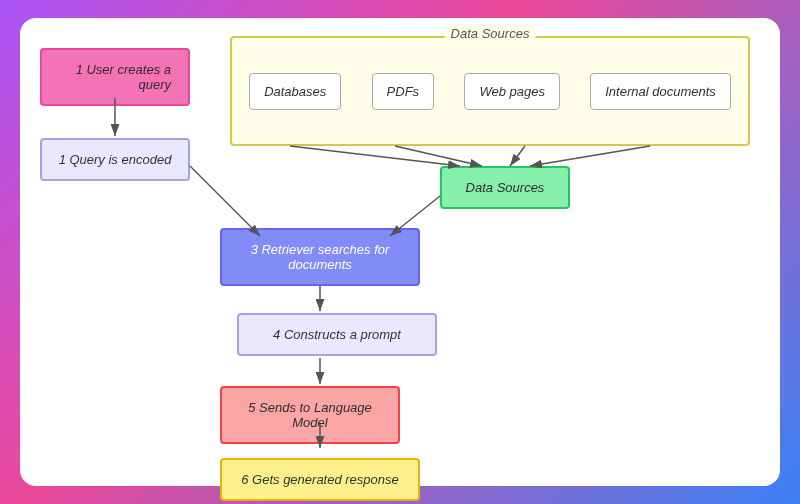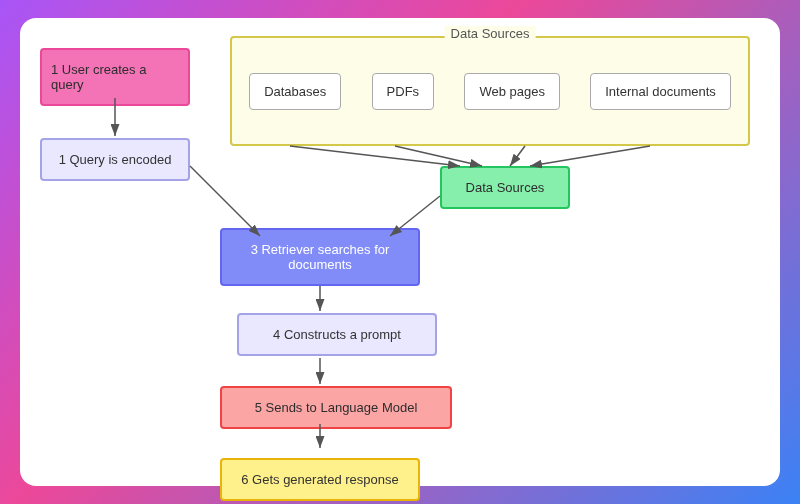--- a/index.html
+++ b/index.html
@@ -15,20 +15,21 @@
       font-family: 'Arial', sans-serif;
     }
 
     .card {
       background: white;
       border-radius: 16px;
       width: 760px;
       height: 468px;
       position: relative;
       padding: 16px;
+      font-style: italic;
     }
 
     
     .data-sources-outer {
       position: absolute;
       top: 18px;
       left: 210px;
       width: 520px;
       height: 110px;
       border: 2px solid #d4c84a;
@@ -66,27 +67,27 @@
       color: #333;
       text-align: center;
     }
 
     
     .box-user-query {
       position: absolute;
       top: 30px;
       left: 20px;
       width: 150px;
-      padding: 12px 9px;
+      padding: 12px 17px;
       background: #f472b6;
       border: 2px solid #ec4899;
       border-radius: 4px;
       font-size: 13px;
       color: #2d2d2d;
-      text-align: left;
+      text-align: right;
     }
 
     .box-query-encoded {
       position: absolute;
       top: 120px;
       left: 20px;
       width: 150px;
       padding: 12px 10px;
       background: #e9e8ff;
       border: 2px solid #a5a3e8;
@@ -140,21 +141,21 @@
       color: #333;
       text-align: center;
       margin-left: 17px;
     }
 
     
     .box-step5 {
       position: absolute;
       top: 368px;
       left: 200px;
-      width: 232px;
+      width: 180px;
       padding: 12px 10px;
       background: #fca5a5;
       border: 2px solid #ef4444;
       border-radius: 4px;
       font-size: 13px;
       color: #2d2d2d;
       text-align: center;
     }
 
     

